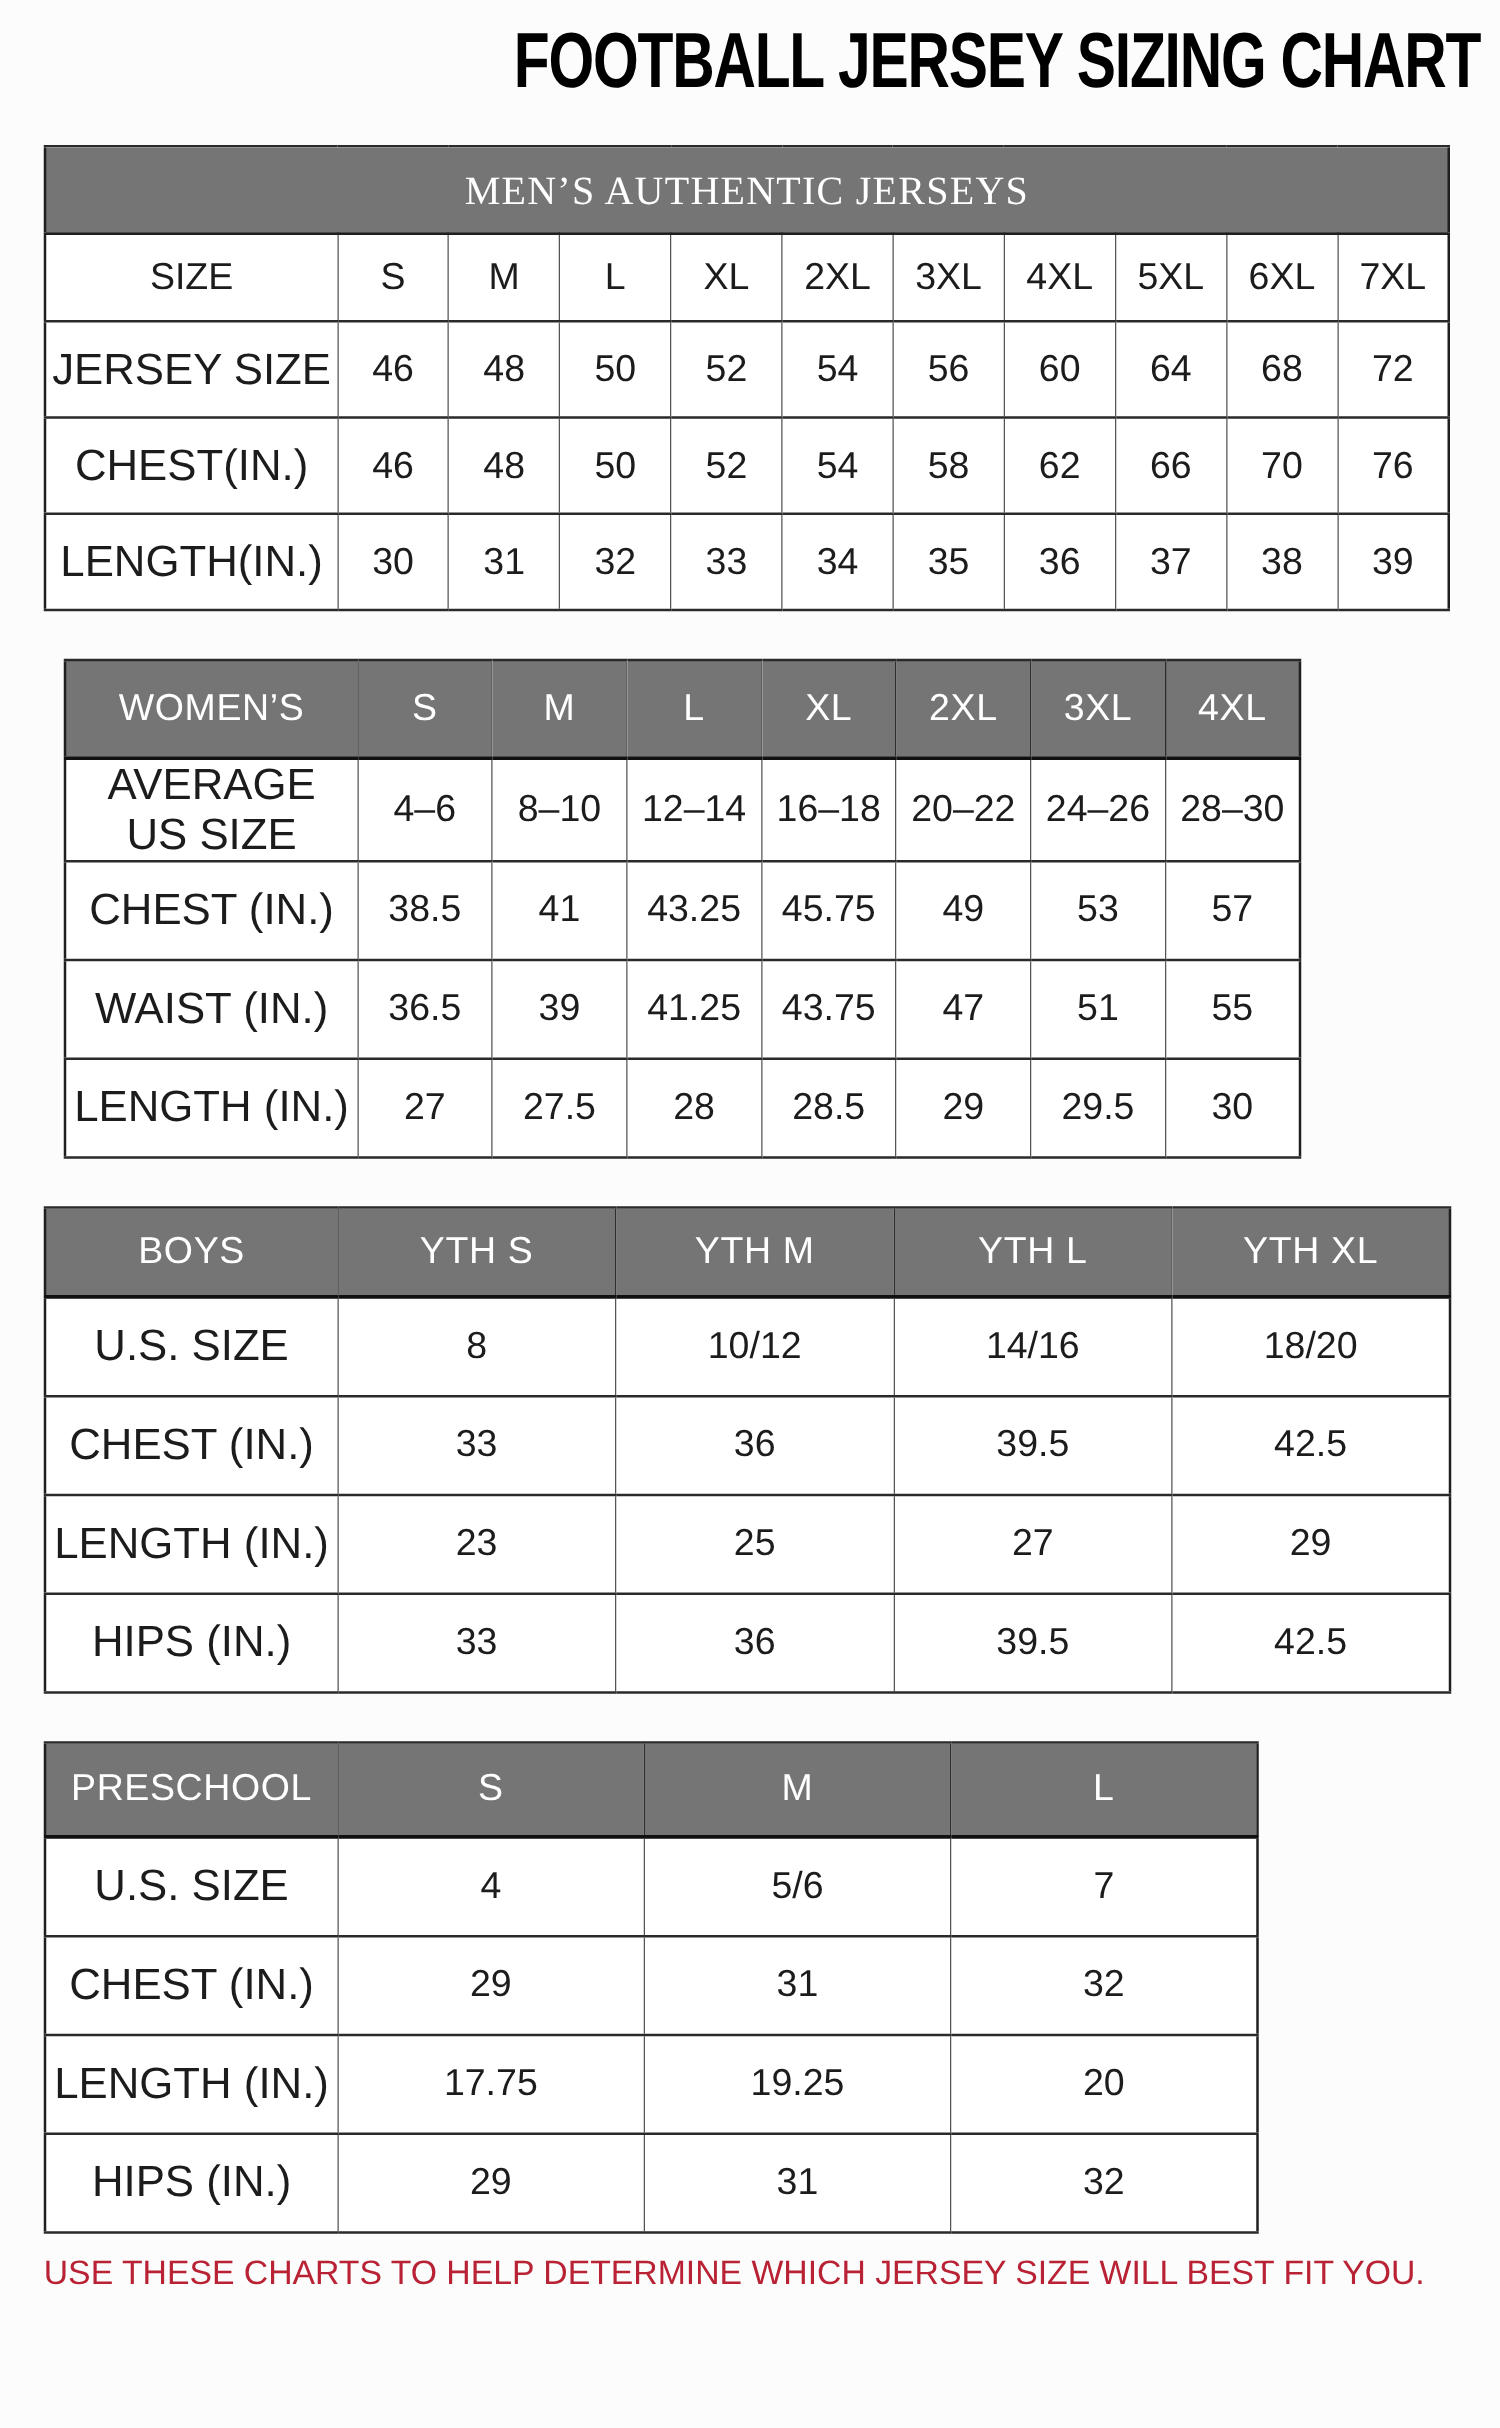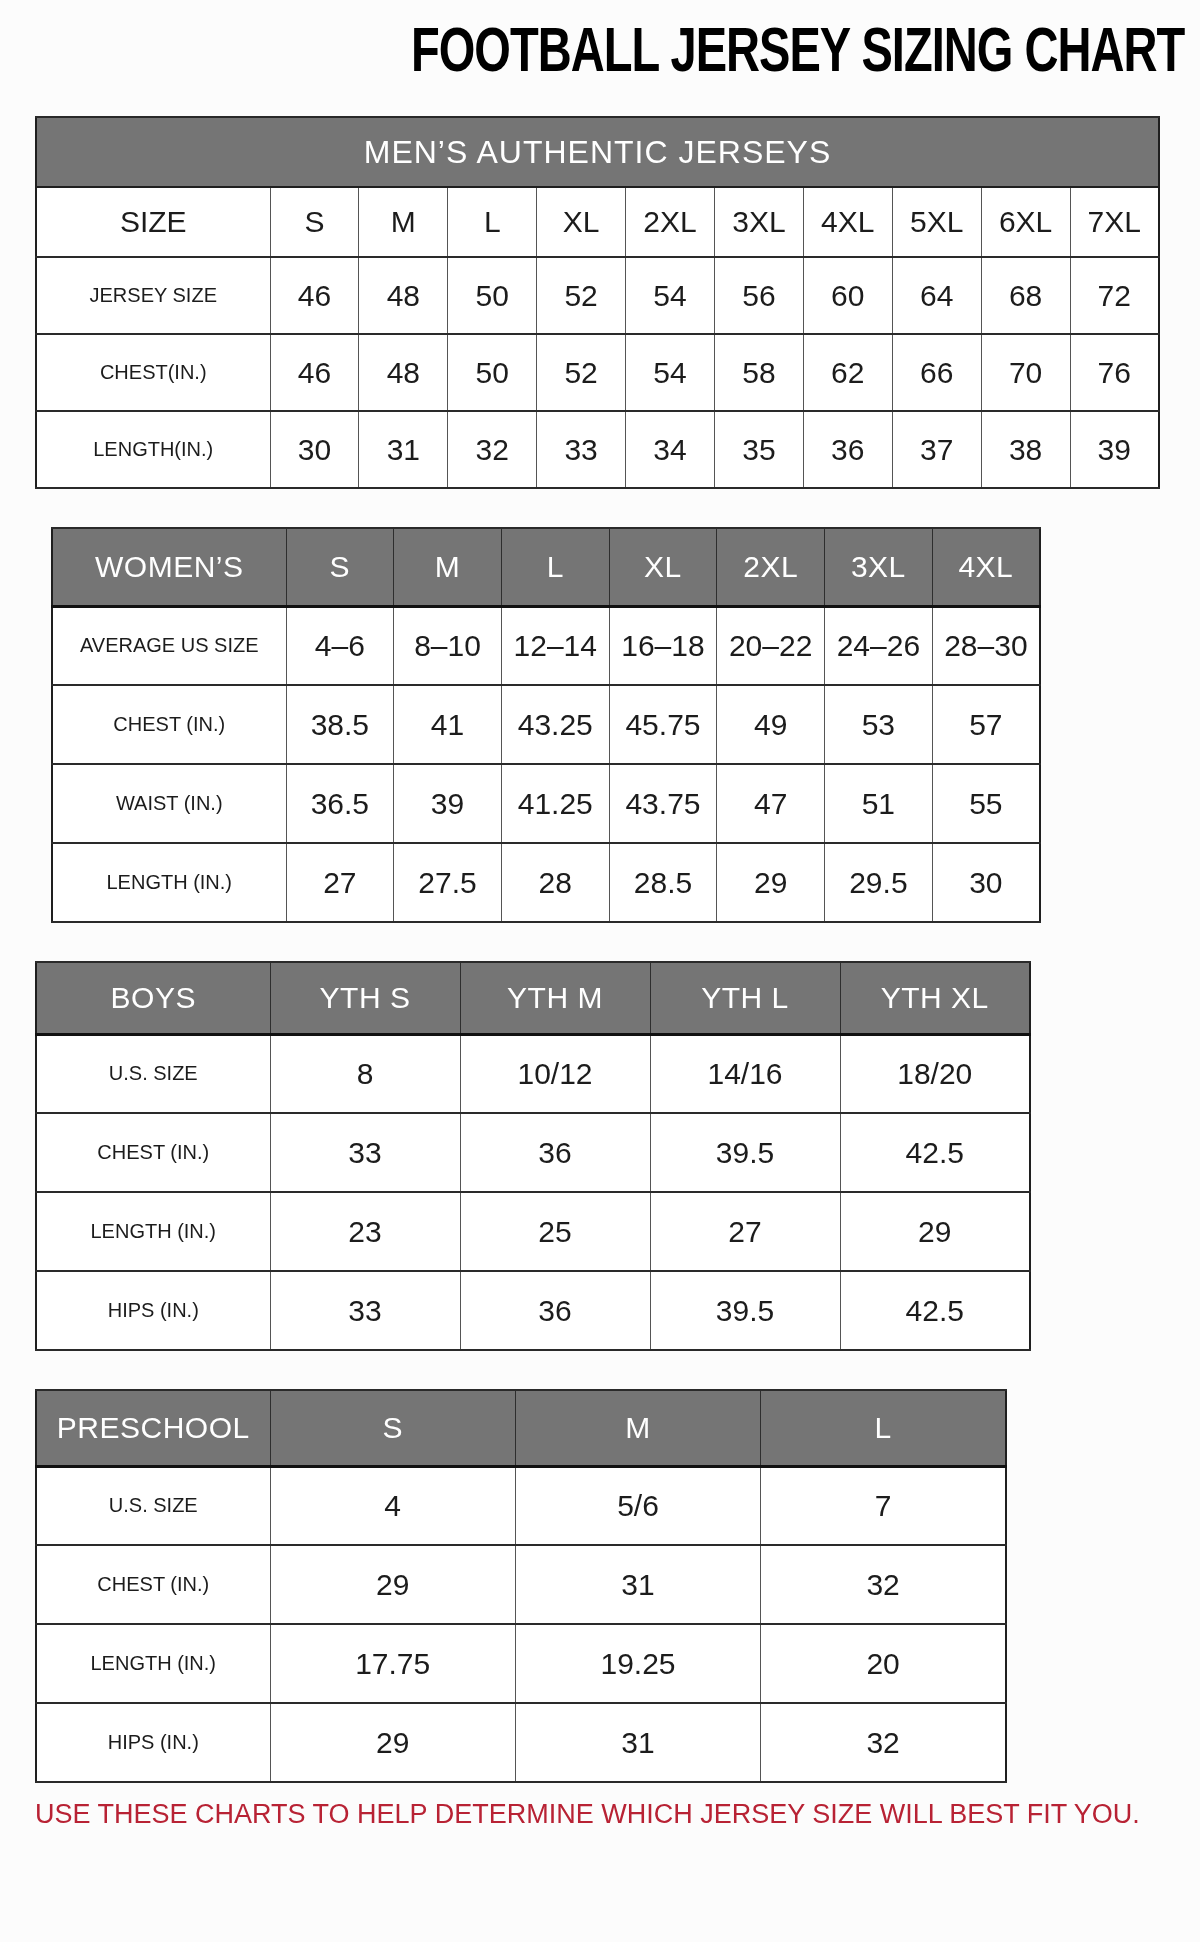--- a/index.html
+++ b/index.html
@@ -38,46 +38,46 @@
     background:#ffffff;
     border:2px solid #1f1f1f;
   }
   table.tbl th,table.tbl td{
     text-align:center;vertical-align:middle;
     border-top:2px solid #2a2a2a;border-bottom:2px solid #2a2a2a;
     border-left:1px solid #555;border-right:1px solid #555;
     font-weight:400;padding:0 4px;overflow:hidden;
   }
   table.tbl td{font-size:30px;}
-  table.tbl .rowlabel{font-size:20px;}
+  table.tbl .rowlabel{font-size:35px;}
   table.tbl .size-head{font-size:30px;}
 
   
   .banner,.corner,.colhead{
     background:#757575;color:#ffffff;
     font-size:30px;letter-spacing:0.5px;
   }
   .corner,.colhead{border-left:1px solid #2e2e2e !important;border-right:1px solid #2e2e2e !important;border-bottom:3px solid #111 !important;}
-  .banner{font-size:32px;letter-spacing:1px;border-bottom:2px solid #1f1f1f !important;}
+  .banner{font-size:32px;letter-spacing:1px;border-bottom:2px solid #1f1f1f !important;font-family:Liberation Serif, serif;}
 
   
   .mens{width:1125px;margin-top:20px;}
   .mens thead tr{height:70px;}
   .mens tbody tr{height:77px;margin-left:17px;}
   .mens tbody tr:first-child{height:70px;}
   .mens tbody tr:first-child td{font-size:30px;}
 
   
   .womens{width:990px;margin-left:16px;}
   .womens thead tr{height:78px;}
   .womens tbody tr{height:79px;}
   .womens .rowlabel{max-width:200px;}
 
   
-  .boys{width:996px;padding-left:12px;}
+  .boys{width:1126px;padding-left:12px;}
   .boys thead tr{height:72px;}
   .boys tbody tr{height:79px;}
 
   
   .preschool{width:972px;margin-top:36px;}
   .preschool thead tr{height:76px;}
   .preschool tbody tr{height:79px;}
 
   col.c-label{width:234px;}
 </style>

